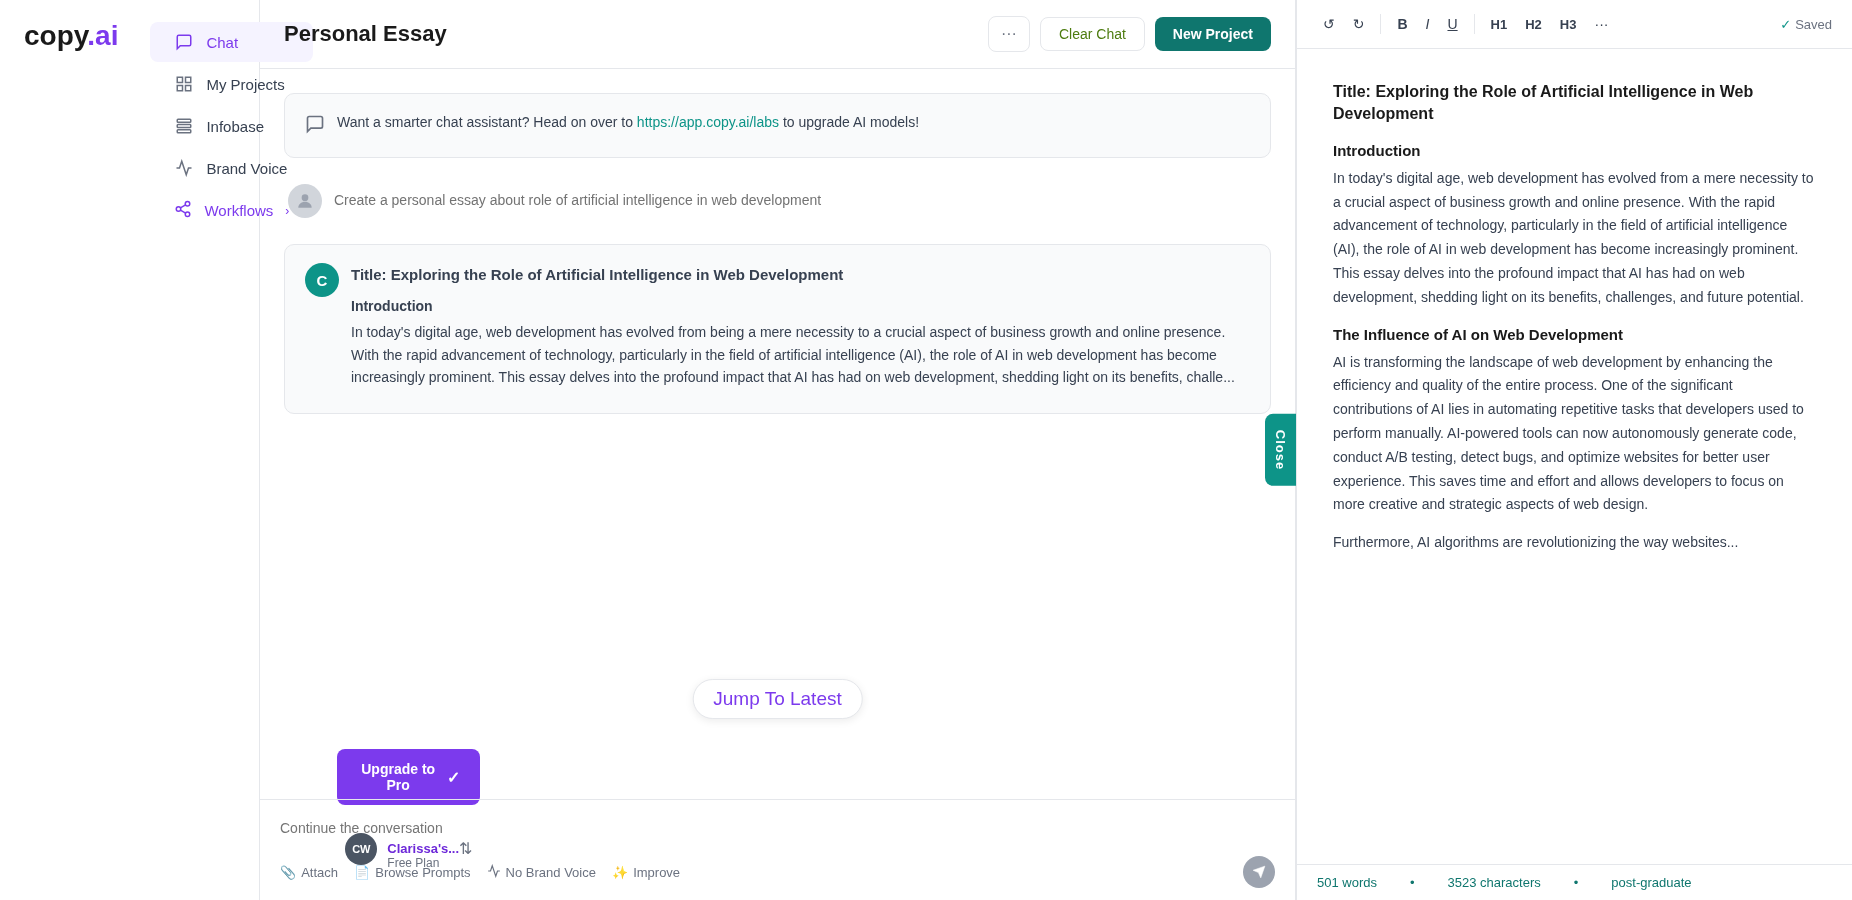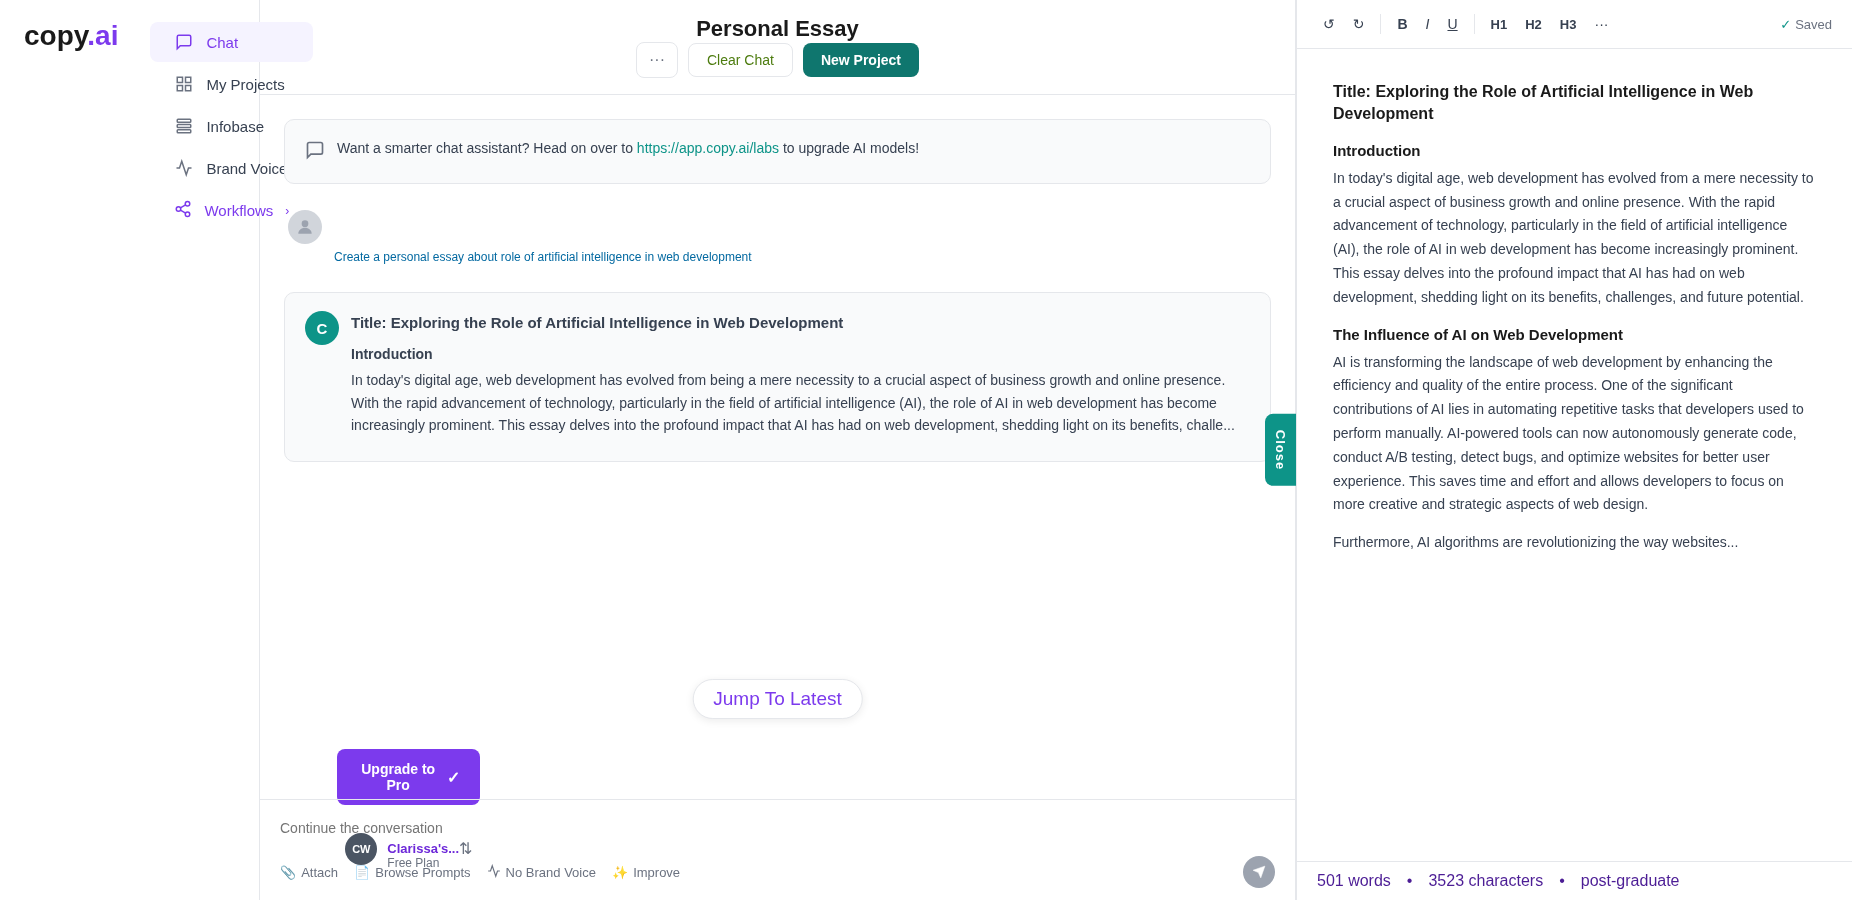--- a/index.html
+++ b/index.html
@@ -99,21 +99,20 @@
       flex-direction: column;
       border-right: 1px solid #e5e7eb;
     }
     #header {
       display: flex;
       align-items: center;
       justify-content: space-between;
       padding: 16px 24px;
       border-bottom: 1px solid #e5e7eb;
       min-height: 64px;
-      flex-direction: column;
     }
     #header h1 { font-size: 22px; font-weight: 700; color: #1a1a1a; }
     .header-actions { display: flex; align-items: center; gap: 10px; }
     .btn-dots {
       background: #fff;
       border: 1px solid #e5e7eb;
       border-radius: 8px;
       padding: 8px 12px;
       cursor: pointer;
       font-size: 16px;
@@ -175,21 +174,21 @@
       border-radius: 50%;
       overflow: hidden;
       background: #d1d5db;
       display: flex;
       align-items: center;
       justify-content: center;
       font-size: 10px;
       color: #fff;
       flex-shrink: 0;
     }
-    .chat-user-text { font-size: 12px; color: #0369a1; padding-top: 6px; line-height: 1.5; margin-top: 32px; }
+    .chat-user-text { font-size: 14px; color: #737373; padding-top: 6px; line-height: 1.5; }
 
     .chat-ai-msg {
       background: #f9fafb;
       border: 1px solid #e5e7eb;
       border-radius: 10px;
       padding: 18px 20px;
       display: flex;
       align-items: flex-start;
       gap: 12px;
     }
@@ -349,23 +348,23 @@
       overflow-y: auto;
       padding: 32px 36px;
     }
     .editor-title { font-size: 16px; font-weight: 700; color: #1a1a1a; margin-bottom: 16px; line-height: 1.4; }
     .editor-section-title { font-size: 15px; font-weight: 600; color: #1a1a1a; margin: 16px 0 8px; }
     .editor-paragraph { font-size: 14px; color: #374151; line-height: 1.7; margin-bottom: 14px; }
     #editor-footer {
       border-top: 1px solid #e5e7eb;
       padding: 10px 20px;
       display: flex;
-      gap: 16px;
-      font-size: 16px;
-      color: #4c1d95;
+      gap: 33px;
+      font-size: 13px;
+      color: #0f766e;
     }
 
     .chat-main-wrapper {
       flex: 1;
       display: flex;
       flex-direction: column;
       position: relative;
       overflow: hidden;
     }
   </style>

